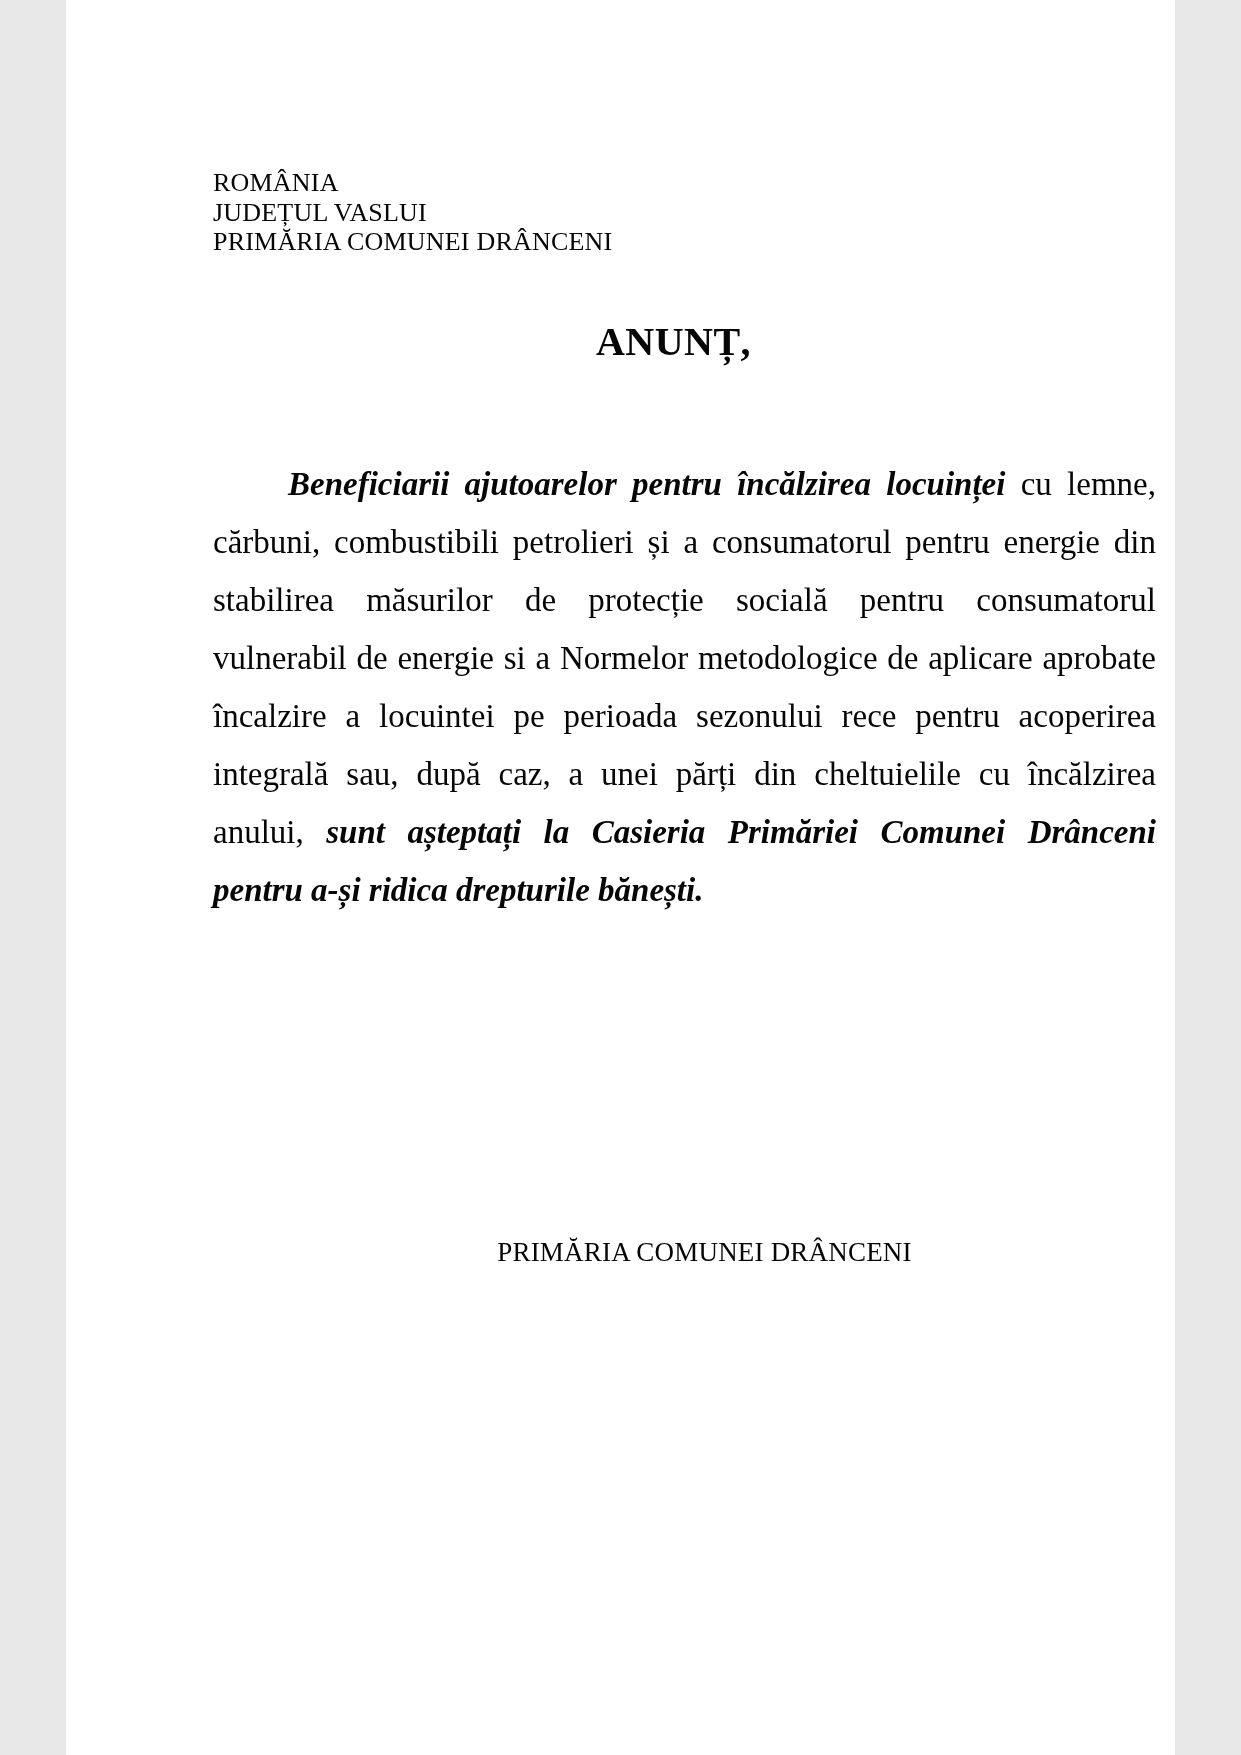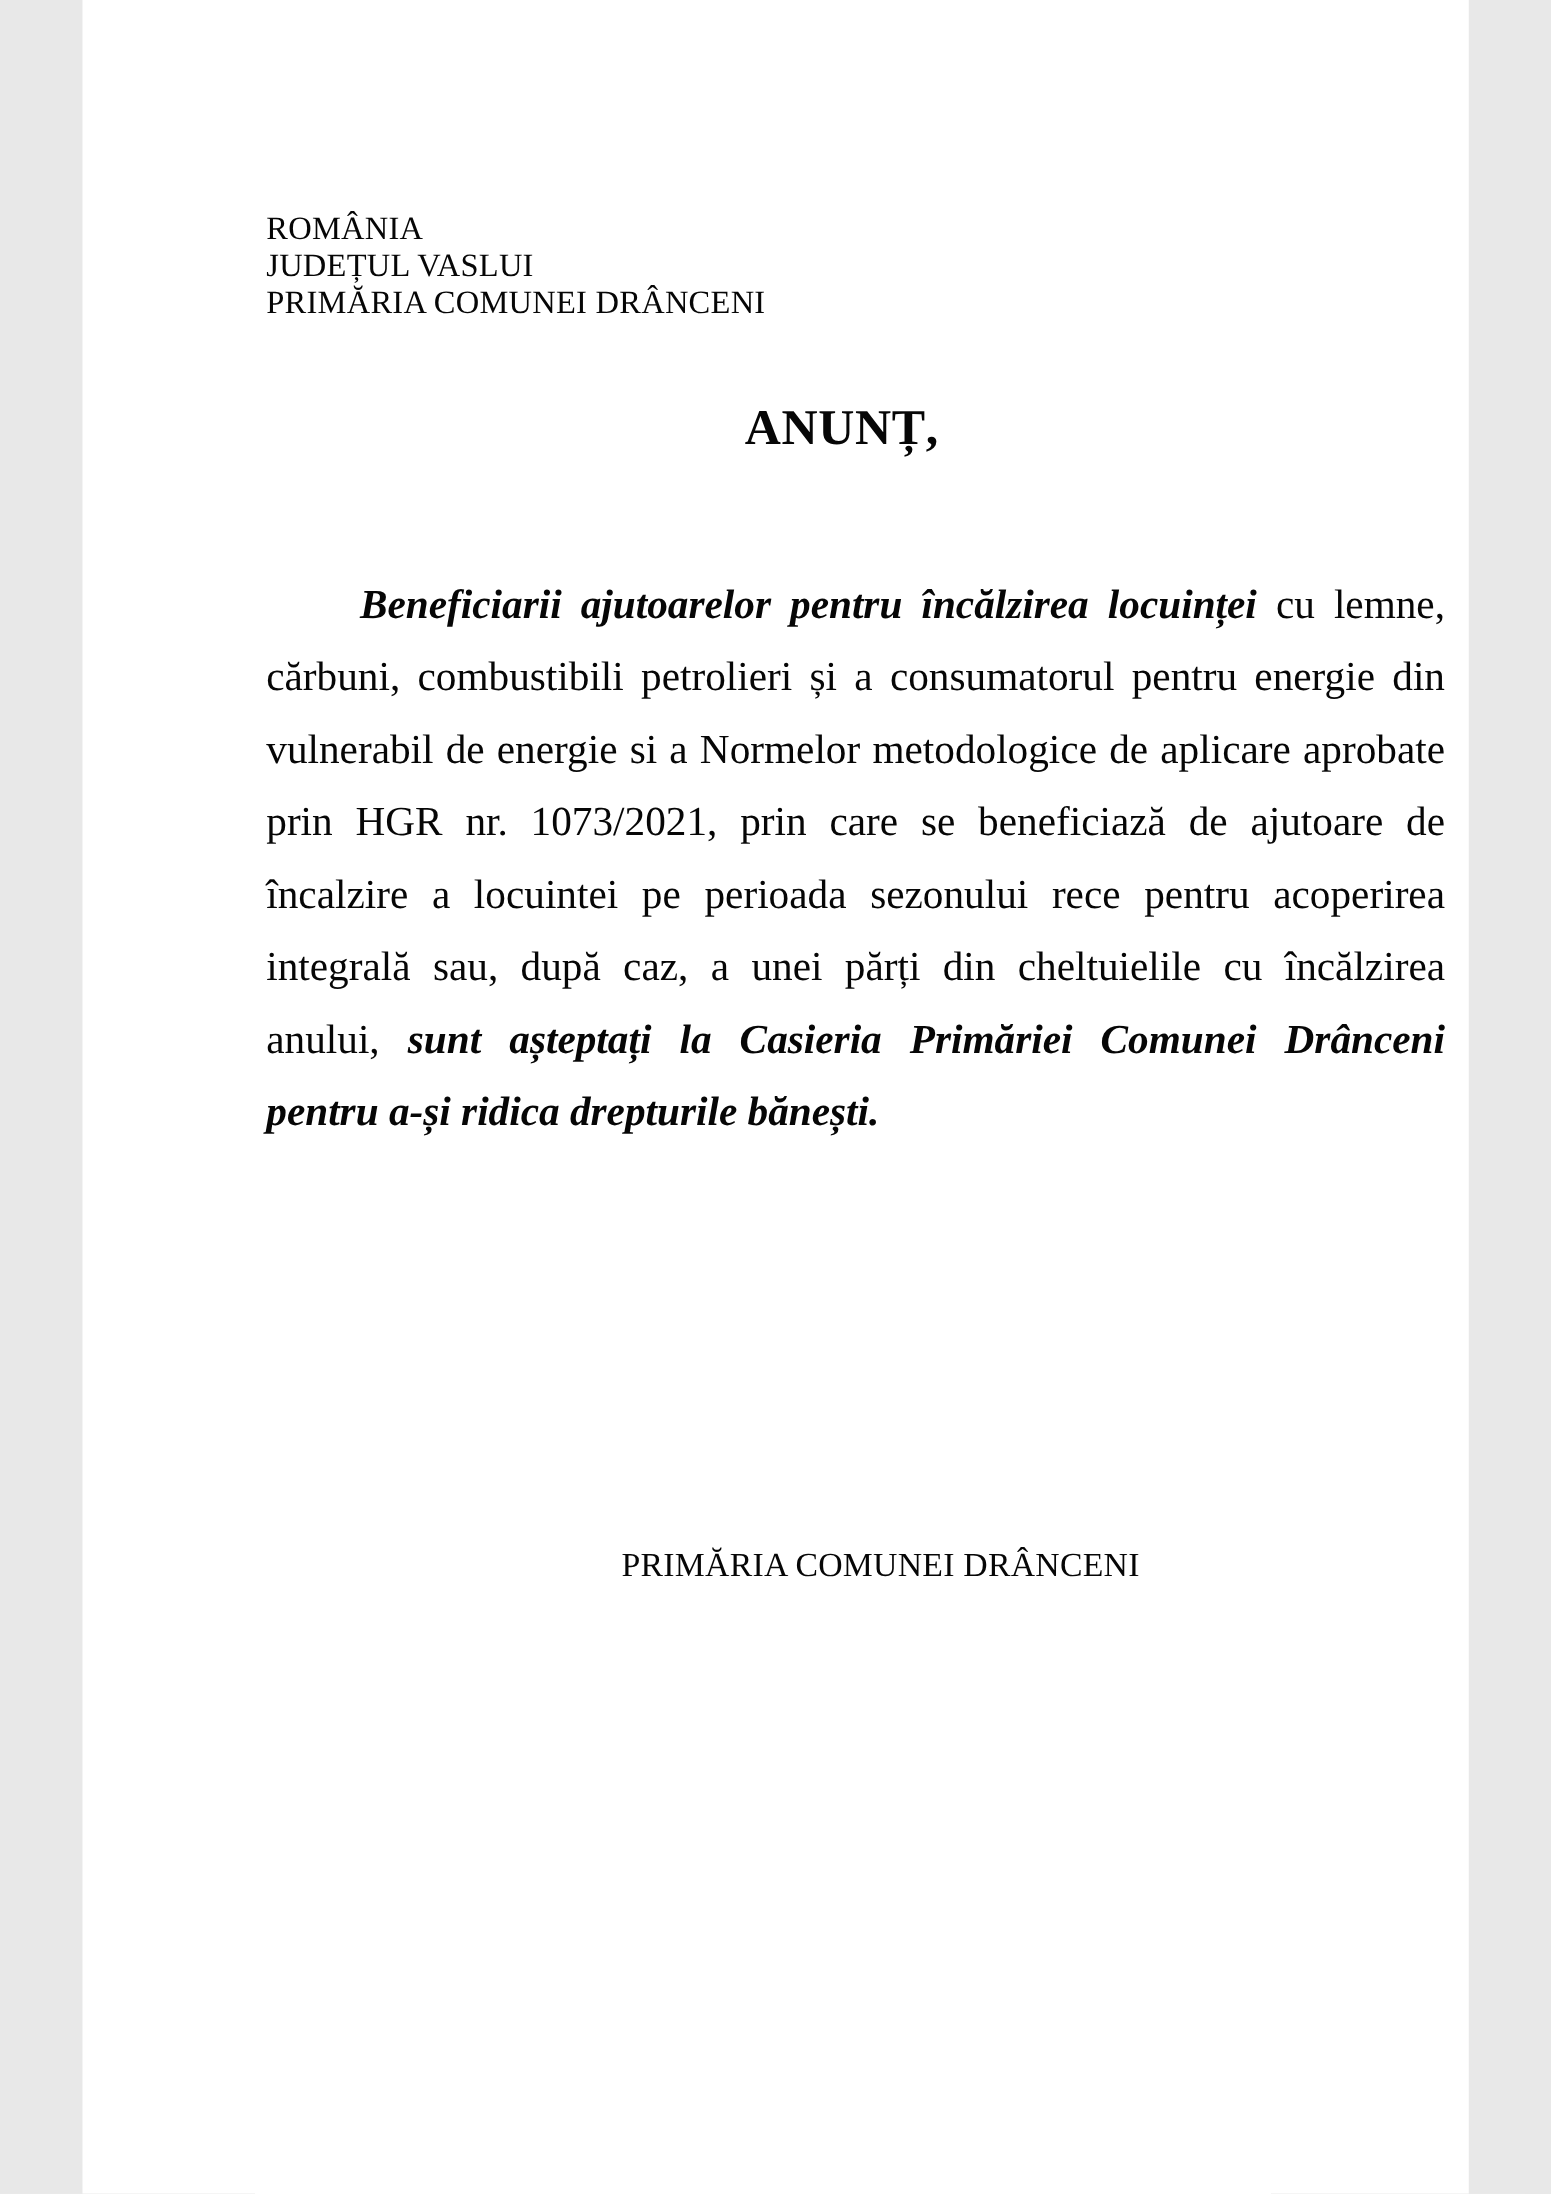--- a/index.html
+++ b/index.html
@@ -88,22 +88,22 @@
     <div>ROMÂNIA</div>
     <div>JUDEȚUL VASLUI</div>
     <div>PRIMĂRIA COMUNEI DRÂNCENI</div>
   </div>
 
   <h1 class="doc-title">ANUNȚ,</h1>
 
   <div class="doc-body">
     <div class="para-line first"><span class="b">Beneficiarii ajutoarelor pentru încălzirea locuinței</span><span> cu lemne,</span></div>
     <div class="para-line"><span>cărbuni, combustibili petrolieri și a consumatorul pentru energie din</span></div>
+    <div class="para-line"><span>stabilirea măsurilor de protecție socială pentru consumatorul</span></div>
     <div class="para-line"><span>vulnerabil de energie si a Normelor metodologice de aplicare aprobate</span></div>
-    <div class="para-line"><span>prin HGR nr. 1073/2021, prin care se beneficiază de ajutoare de</span></div>
     <div class="para-line"><span>încalzire a locuintei pe perioada sezonului rece pentru acoperirea</span></div>
     <div class="para-line"><span>integrală sau, după caz, a unei părți din cheltuielile cu încălzirea</span></div>
     <div class="para-line"><span>anului, </span><span class="b">sunt așteptați la Casieria Primăriei Comunei Drânceni</span></div>
     <div class="para-line last"><span class="b">pentru a-și ridica drepturile bănești.</span></div>
   </div>
 
   <div class="doc-footer">PRIMĂRIA COMUNEI DRÂNCENI</div>
 
 </div>
 

